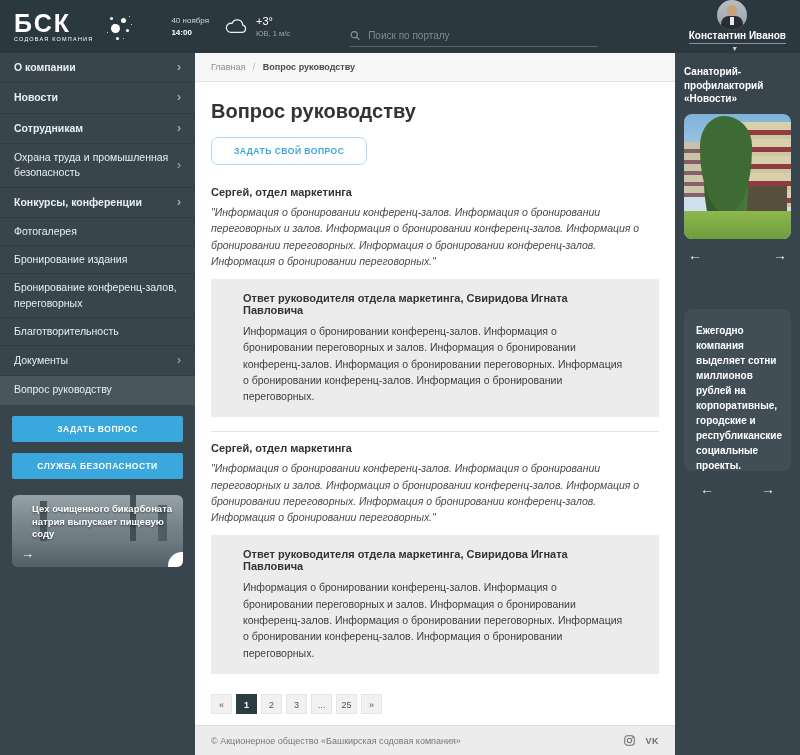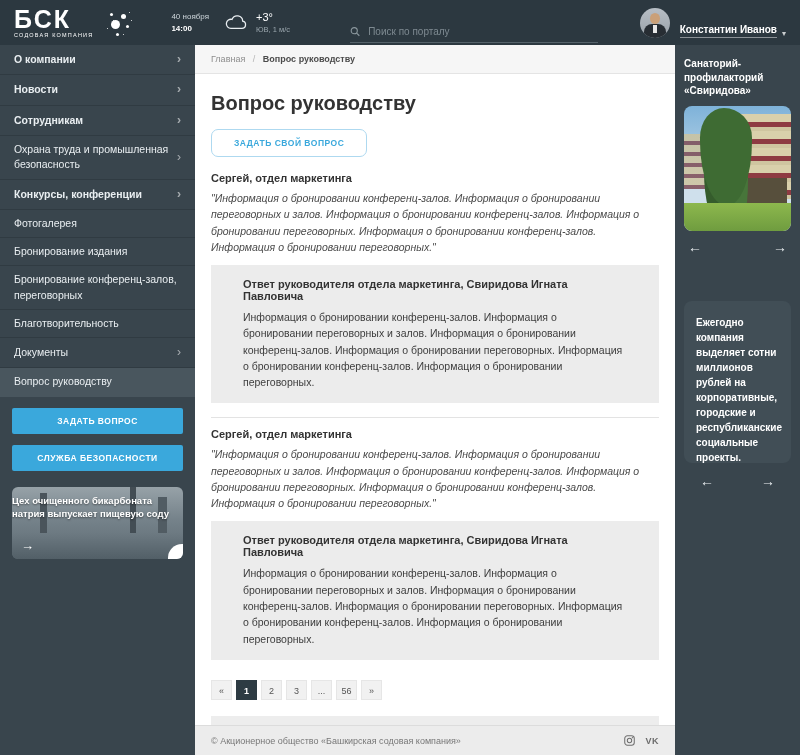--- a/index.html
+++ b/index.html
@@ -21,21 +21,21 @@
   .date-block b { color:#fff; }
   .weather { display:flex; align-items:center; margin-left:16px; }
   .cloud-svg { width:22px; height:16px; }
   .temp-block { margin-left:9px; line-height:1.4; }
   .temp { font-size:11px; color:#fff; }
   .wind { font-size:7.5px; color:#9aa6ad; }
   .search { display:flex; align-items:flex-end; margin-left:60px; border-bottom:1px solid #55626a; padding-bottom:5px; width:248px; }
   .search-svg { width:11px; height:11px; margin-right:8px; }
   .search-input { border:none; background:transparent; outline:none; color:#cfd6da; font-size:10px; width:100%; font-family:"Liberation Sans",sans-serif;margin-top:23px; }
   .search-input::placeholder { color:#7e8a91; }
-  .user { margin-left:auto; display:flex; align-items:flex-end; }
+  .user { margin-left:auto; display:flex; align-items:center;flex-direction:column; }
   .avatar { width:30px; height:30px; border-radius:50%; background:linear-gradient(#b7bec5,#99a1a8); position:relative; overflow:hidden; }
   .avatar .head { position:absolute; left:10px; top:5px; width:10px; height:11px; border-radius:50%; background:#caa078; }
   .avatar .body { position:absolute; left:4px; top:16px; width:22px; height:16px; border-radius:8px 8px 0 0; background:#272d33; }
   .avatar .shirt { position:absolute; left:13px; top:17px; width:4px; height:8px; background:#e8e8e8; }
   .user-name { margin-left:10px; font-size:10px; font-weight:bold; color:#fff; border-bottom:1px solid rgba(255,255,255,.45); padding-bottom:2px; }
   .user-caret { color:rgba(255,255,255,.75); font-size:8px; margin-left:5px; }
 
   
   .layout { flex:1; display:flex; min-height:0; }
 
@@ -47,34 +47,34 @@
   .menu li.active { background:#49565e; border-bottom-color:transparent; }
   .menu .chev { color:rgba(255,255,255,.55); font-size:12px; margin-left:8px; flex:0 0 auto; }
   .side-btn { display:block; margin:11px 12px 0 12px; background:#3aa8dc; color:#fff; border:none; width:171px;
     font-size:8.5px; font-weight:bold; letter-spacing:.5px; padding:8px 4px; text-align:center; border-radius:2px;
     font-family:"Liberation Sans",sans-serif; cursor:pointer; }
   .news-card { margin:16px 12px 0 12px; height:72px; border-radius:6px; position:relative; overflow:hidden; background:linear-gradient(180deg,#97a2a8 0%,#75828a 45%,#5d6b73 100%); cursor:pointer; }
   .news-card .tower1 { position:absolute; left:28px; top:6px; width:7px; height:66px; background:#4a545b; }
   .news-card .tower2 { position:absolute; left:118px; top:0; width:6px; height:72px; background:#434d54; }
   .news-card .tower3 { position:absolute; left:146px; top:10px; width:9px; height:62px; background:#515c63; }
   .news-card .deck { position:absolute; left:0; bottom:0; width:100%; height:26px; background:linear-gradient(180deg,#6d7a82,#525f67); }
-  .news-caption { position:absolute; left:0; top:8px; right:8px; color:#fff; font-size:9.5px; font-weight:bold; line-height:1.35; text-shadow:0 1px 2px rgba(0,0,0,.5); }
+  .news-caption { position:absolute; left:20px; top:8px; right:8px; color:#fff; font-size:9.5px; font-weight:bold; line-height:1.35; text-shadow:0 1px 2px rgba(0,0,0,.5); }
   .news-arrow { position:absolute; left:9px; bottom:6px; color:#fff; font-size:13px; }
   .news-curl { position:absolute; right:-1px; bottom:-1px; width:16px; height:16px; background:#fff; border-radius:14px 0 0 0; }
 
   
   .main { width:480px; flex:0 0 480px; background:#fff; display:flex; flex-direction:column; min-height:0; }
   .breadcrumb { background:#f6f6f6; border-bottom:1px solid #e4e4e4; padding:9px 16px; font-size:9px; color:#8d8d8d; }
   .breadcrumb .sep { margin:0 5px; color:#b5b5b5; }
   .breadcrumb .current { color:#4b4b4b; font-weight:bold; }
   .content { padding:12px 16px 0 16px; flex:1; overflow:hidden; }
   .page-title { font-size:20px; font-weight:bold; color:#333; margin:6px 0 14px 0; }
   .ask-outline { display:inline-block; background:#fff; border:1px solid #aed9f0; color:#3aa8dc; font-size:8.5px; font-weight:bold;
     letter-spacing:.5px; padding:8px 22px; border-radius:7px; cursor:pointer; font-family:"Liberation Sans",sans-serif; margin-bottom:12px; }
-  .qa-author { font-size:11px; font-weight:bold; color:#333; margin:3px 0 6px 0; }
+  .qa-author { font-size:11px; font-weight:bold; color:#333; margin:9px 0 6px 0; }
   .qa-quote { font-size:10.5px; font-style:italic; color:#4a4a4a; line-height:1.55; }
   .qa-answer { background:#ececec; margin-top:10px; padding:13px 32px; }
   .qa-answer-title { font-size:11px; font-weight:bold; color:#333; margin-bottom:7px; }
   .qa-answer-text { font-size:10.5px; color:#3d3d3d; line-height:1.55; }
   .qa-divider { border:none; border-top:1px solid #e3e3e3; margin:14px 0 10px 0; }
   .pagination { display:flex; gap:4px; margin:20px 0 16px 0; }
   .pagination span { min-width:21px; height:20px; line-height:20px; text-align:center; background:#f1f1f1; border:1px solid #e6e6e6;
     color:#555; font-size:9px; padding:0 4px; cursor:pointer; }
   .pagination span.active { background:#2d3b43; border-color:#2d3b43; color:#fff; font-weight:bold; }
   .form-panel { background:#ededed; padding:16px 20px 18px 20px; margin-top:6px; }
@@ -240,21 +240,21 @@
           </div>
         </section>
 
         
         <div class="pagination">
           <span>«</span>
           <span class="active">1</span>
           <span>2</span>
           <span>3</span>
           <span>...</span>
-          <span>56</span>
+          <span>25</span>
           <span>»</span>
         </div>
 
         
         <div class="form-panel">
           <div class="form-title">Задайте свой вопрос</div>
           <div class="form-row">
             <input class="form-input" type="text" placeholder="Ваше имя" style="">
             <input class="form-input" type="text" placeholder="Подразделение" style="">
           </div>
@@ -269,21 +269,21 @@
             <rect x="0.8" y="0.8" width="10.4" height="10.4" rx="3" fill="none" stroke="#6d6d6d" stroke-width="1.1"></rect>
             <circle cx="6" cy="6" r="2.4" fill="none" stroke="#6d6d6d" stroke-width="1.1"></circle>
             <circle cx="9.2" cy="2.9" r="0.7" fill="#6d6d6d"></circle>
           </svg>
           <span class="vk-label">VK</span>
         </div>
       </footer>
     </main>
 
     <aside class="right">
-      <div class="sanatorium-title">Санаторий-профилакторий «Свиридова»</div>
+      <div class="sanatorium-title">Санаторий-профилакторий «Новости»</div>
       <div class="photo">
         <div class="building"></div>
         <div class="wing"></div>
         <div class="porch"></div>
         <div class="tree"></div>
         <div class="grass"></div>
       </div>
       <div class="card-arrows">
         <span>←</span>
         <span>→</span>

